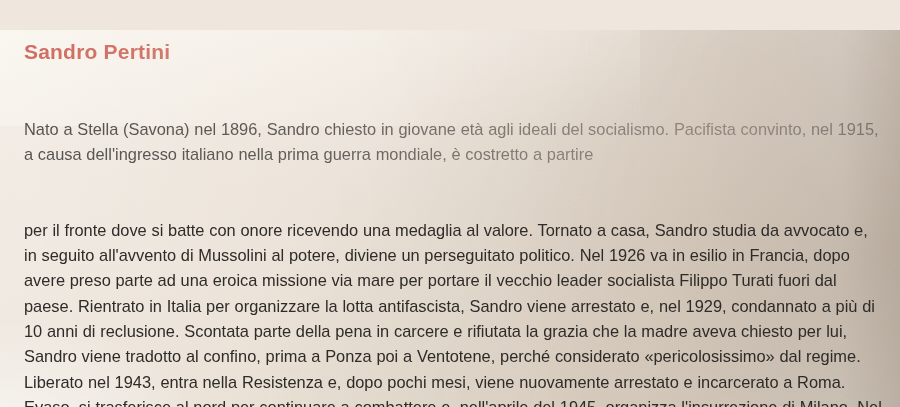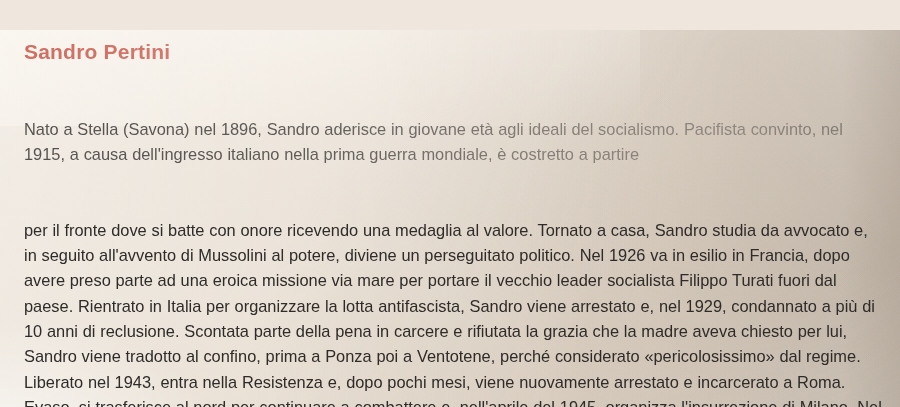--- a/index.html
+++ b/index.html
@@ -120,18 +120,18 @@
   <div id="paper-texture"></div>
   <div id="top-wash"></div>
   <div id="edge-shadow"></div>
   <div id="corner-light"></div>
 
   <div id="content">
 
     <h1 id="title">Sandro Pertini</h1>
 
     <div id="body-text">
-      <span id="body-faded">Nato a Stella (Savona) nel 1896, Sandro aderisce in giovane età agli ideali del socialismo. Pacifista convinto, nel 1915, a causa dell'ingresso italiano nella prima guerra mondiale, è costretto a partire</span>
+      <span id="body-faded">Nato a Stella (Savona) nel 1896, Sandro chiesto in giovane età agli ideali del socialismo. Pacifista convinto, nel 1915, a causa dell'ingresso italiano nella prima guerra mondiale, è costretto a partire</span>
       <span id="body-main">per il fronte dove si batte con onore ricevendo una medaglia al valore. Tornato a casa, Sandro studia da avvocato e, in seguito all'avvento di Mussolini al potere, diviene un perseguitato politico. Nel 1926 va in esilio in Francia, dopo avere preso parte ad una eroica missione via mare per portare il vecchio leader socialista Filippo Turati fuori dal paese. Rientrato in Italia per organizzare la lotta antifascista, Sandro viene arrestato e, nel 1929, condannato a più di 10 anni di reclusione. Scontata parte della pena in carcere e rifiutata la grazia che la madre aveva chiesto per lui, Sandro viene tradotto al confino, prima a Ponza poi a Ventotene, perché considerato «pericolosissimo» dal regime. Liberato nel 1943, entra nella Resistenza e, dopo pochi mesi, viene nuovamente arrestato e incarcerato a Roma. Evaso, si trasferisce al nord per continuare a combattere e, nell'aprile del 1945, organizza l'insurrezione di Milano. Nel dopoguerra è eletto all'Assemblea costituente. Membro dell'ANPPIA fin dalle origini, nel 1954 fonda, insieme a Umberto Terracini, il giornale "L'antifascista", organo dell'associazione. Dopo una lunga carriera politica nelle istituzioni repubblicane, nel 1978 diviene Presidente della Repubblica, ad oggi, il più amato della storia italiana.</span>
     </div>
 
   </div>
 </div>
 
 </body></html>

